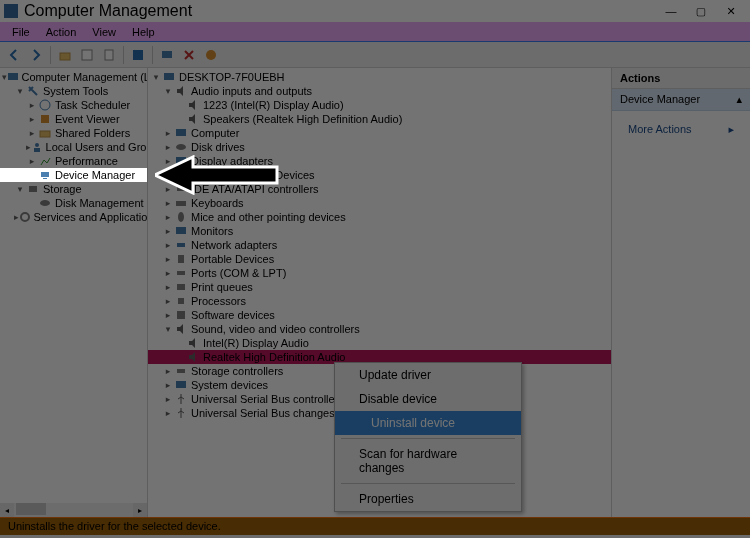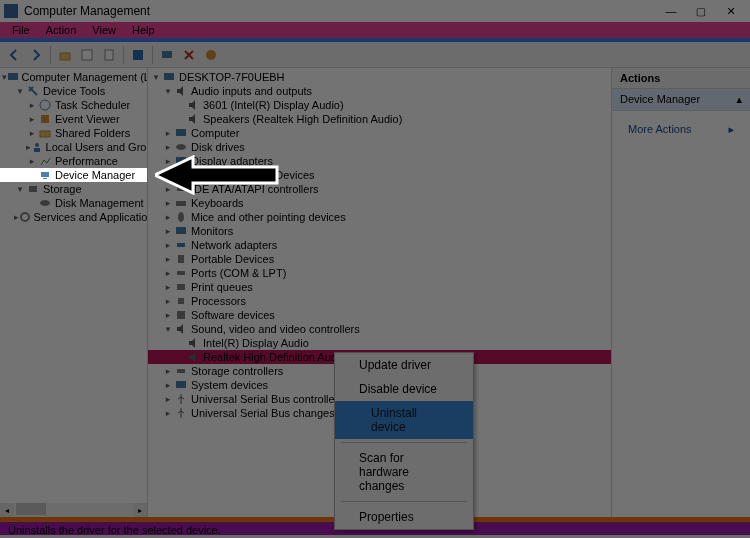--- a/index.html
+++ b/index.html
@@ -3,26 +3,26 @@
 <meta charset="utf-8">
 <style>
 * { margin:0; padding:0; box-sizing:border-box; font-family:"Segoe UI",Tahoma,sans-serif; font-size:11px; }
 body { width:750px; height:538px; background:#f0f0f0; position:relative; overflow:hidden; user-select:none; }
 
 .dim { position:absolute; inset:0; background:rgba(0,0,0,0.55); pointer-events:none; z-index:50; }
 
 
 .titlebar { height:22px; background:#fff; display:flex; align-items:center; padding:0 4px; }
 .titlebar .appicon { width:14px; height:14px; background:#3b6ea5; margin-right:6px; display:inline-block; }
-.titlebar .title { flex:1; font-size:12px; }
+.titlebar .title { flex:1; font-size:16px; }
 .winbtns { display:flex; }
 .winbtn { width:30px; height:22px; display:flex; align-items:center; justify-content:center; font-size:11px; }
 
 
-.menubar { height:20px; background:#ec4899; display:flex; align-items:center; padding:0 4px; border-bottom:4px solid #3b82f6; }
+.menubar { height:20px; background:#f0abfc; display:flex; align-items:center; padding:0 4px; border-bottom:1px solid #3b82f6; }
 .menuitem { padding:2px 8px; }
 
 
 .toolbar { height:26px; background:#f0f0f0; display:flex; align-items:center; padding:0 4px; border-bottom:1px solid #d0d0d0; gap:2px; }
 .tbtn { width:20px; height:20px; display:flex; align-items:center; justify-content:center; border:1px solid transparent; }
 .tsep { width:1px; height:18px; background:#c0c0c0; margin:0 2px; }
 .tbtn svg { width:14px; height:14px; }
 
 
 .client { display:flex; height:449px; }
@@ -44,33 +44,33 @@
 
 .bigarrow { position:absolute; top:155px; left:155px; z-index:70; }
 .bigarrow svg { width:125px; height:40px; }
 
 
 .actions-hdr { background:#f0f0f0; border-bottom:1px solid #d0d0d0; padding:4px 8px; font-weight:600; }
 .actions-sel { background:#d9e7f7; padding:4px 8px; display:flex; justify-content:space-between; border-bottom:1px solid #c0d4e8; }
 .actions-item { padding:12px 16px; color:#1a4a8a; }
 
 
-.ctxmenu { position:absolute; left:334px; top:352px; width:140px; background:#f2f2f2; border:1px solid #b0b0b0; box-shadow:2px 2px 4px rgba(0,0,0,0.3); z-index:40; }
+.ctxmenu { position:absolute; left:334px; top:362px; width:188px; background:#f2f2f2; border:1px solid #b0b0b0; box-shadow:2px 2px 4px rgba(0,0,0,0.3); z-index:40; }
 .ctxitem { padding:5px 24px; font-size:12px; }
-.ctxitem.sel { background:#3a8bd8; color:#0f172a;padding-left:36px; }
+.ctxitem.sel { background:#3a8bd8; color:#ffffff;padding-left:36px; }
 .ctxsep { height:1px; background:#c0c0c0; margin:3px 6px; }
 
 
 .hscroll { position:absolute; bottom:0; left:0; right:0; height:14px; background:#f0f0f0; display:flex; align-items:center; }
 .hscroll .btn { width:14px; height:14px; background:#e4e4e4; display:flex; align-items:center; justify-content:center; font-size:8px; }
 .hscroll .track { flex:1; height:14px; background:#f0f0f0; }
 .hscroll .thumb { width:30px; height:12px; background:#c8c8c8; margin-left:2px; }
 
 
-.statusbar { height:18px; background:#a21caf; border-top:5px solid #f97316; padding:2px 8px; font-size:11px; }
+.statusbar { height:18px; background:#a16207; border-top:1px solid #f97316; padding:2px 8px; font-size:11px; }
 
 
 .ico-folder { fill:#e7c167; stroke:#b8924a; }
 .ico-mon { fill:#4a7fb0; }
 </style>
 </head>
 <body>
 
 <div class="titlebar">
   <span class="appicon"></span>
@@ -153,21 +153,21 @@
           </span>
         <span>Computer Management (Local</span>
       </div>
       <div class="node indent1">
         <span class="expander">▾</span>
         <span class="nicon">
             <svg viewBox="0 0 12 12">
               <path d="M2 2 L10 10 M6 2 L2 6" stroke="#4a7fb0" stroke-width="2" fill="none"></path>
             </svg>
           </span>
-        <span>Device Tools</span>
+        <span>System Tools</span>
       </div>
       <div class="node indent2">
           <span class="expander">▸</span>
           <span class="nicon">
             <svg viewBox="0 0 12 12">
               <circle cx="6" cy="6" r="5" fill="none" stroke="#4a7fb0"></circle>
             </svg>
           </span>
           <span>Task Scheduler</span>
         </div>
@@ -275,21 +275,21 @@
           </span>
           <span>Audio inputs and outputs</span>
         </div>
       <div class="node indent2">
           <span class="expander">&nbsp;</span>
           <span class="nicon">
             <svg viewBox="0 0 12 12">
               <path d="M2 4 L5 4 L8 1 L8 11 L5 8 L2 8 Z" fill="#606060"></path>
             </svg>
           </span>
-          <span>3601 (Intel(R) Display Audio)</span>
+          <span>1223 (Intel(R) Display Audio)</span>
         </div>
       <div class="node indent2">
           <span class="expander">&nbsp;</span>
           <span class="nicon">
             <svg viewBox="0 0 12 12">
               <path d="M2 4 L5 4 L8 1 L8 11 L5 8 L2 8 Z" fill="#606060"></path>
             </svg>
           </span>
           <span>Speakers (Realtek High Definition Audio)</span>
         </div>

